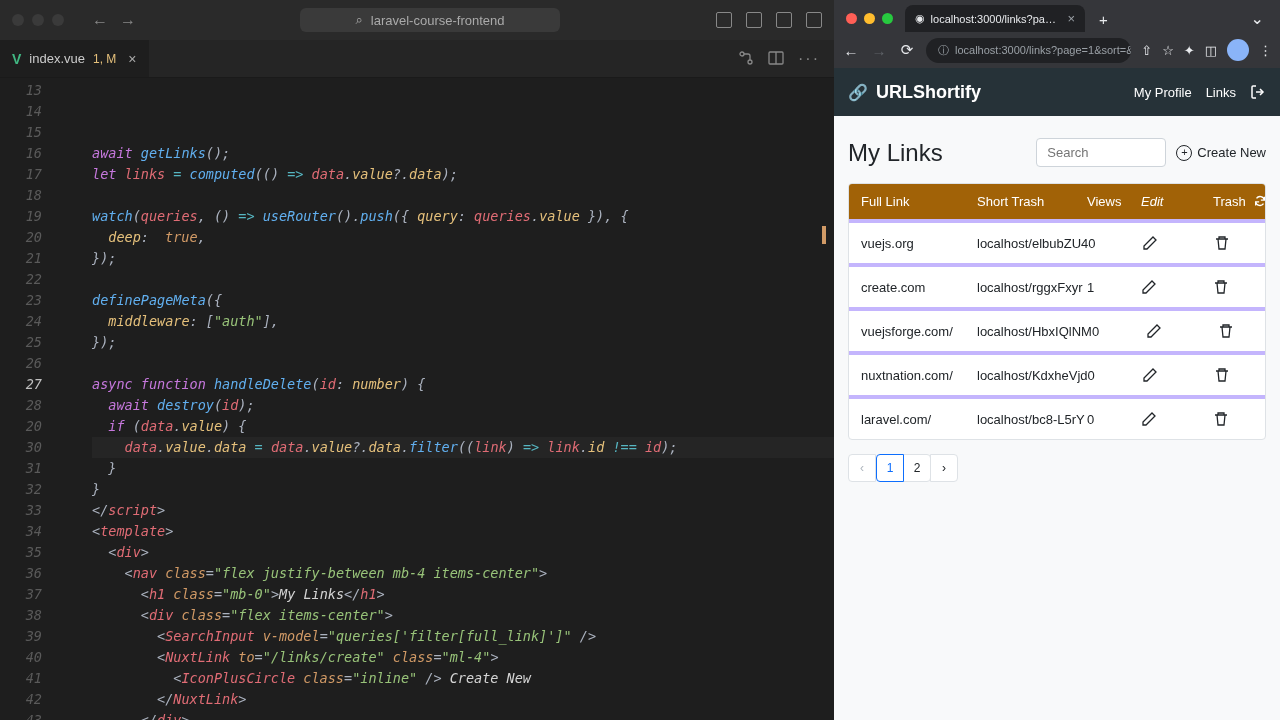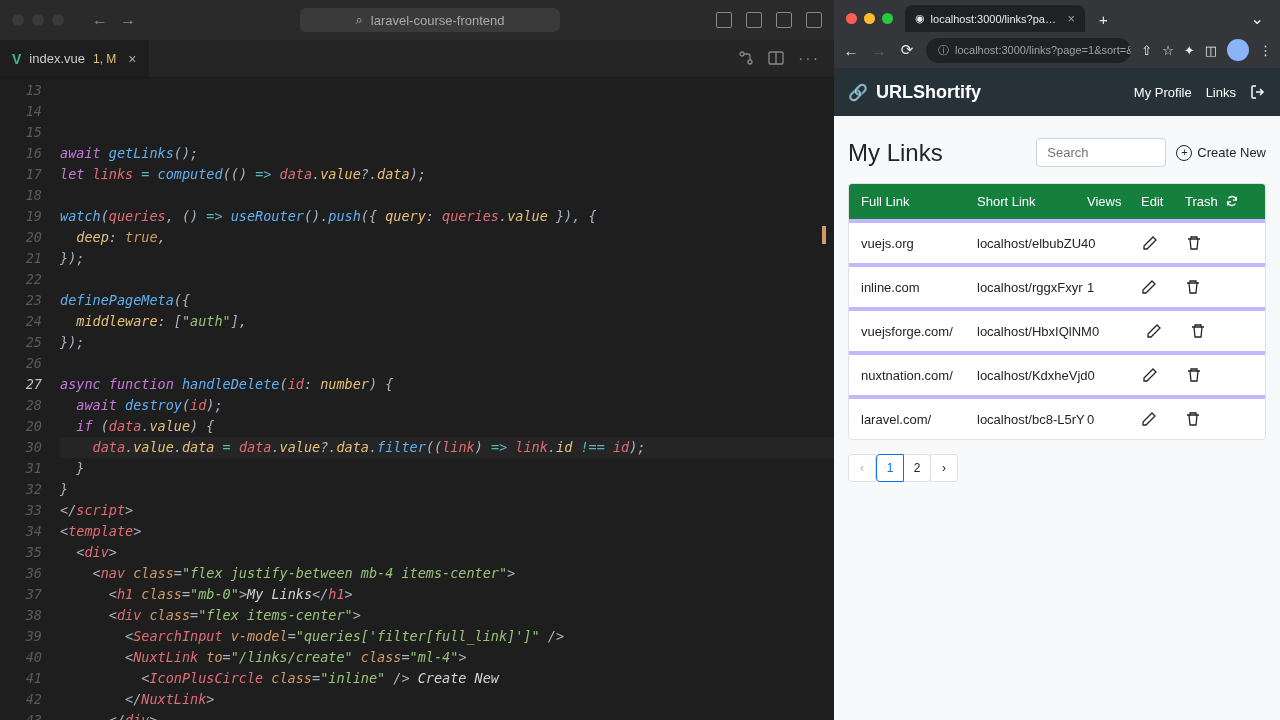--- a/index.html
+++ b/index.html
@@ -17,34 +17,34 @@
 .titlebar-icons { display: flex; gap: 14px; color: #888; font-size: 14px; }
 .tb-icon { width: 16px; height: 16px; border: 1px solid #888; border-radius: 2px; }
 
 .tab-bar { height: 38px; background: #252525; display: flex; align-items: center; border-bottom: 1px solid #1a1a1a; }
 .tab { display: flex; align-items: center; gap: 8px; padding: 0 12px; height: 100%; background: #1e1e1e; color: #ccc; font-size: 13px; }
 .vue-ic { color: #41b883; font-weight: bold; font-size: 14px; }
 .tab-status { color: #e5c07b; font-size: 12px; }
 .tab-close { color: #aaa; margin-left: 4px; font-size: 14px; }
 .tab-right { margin-left: auto; display: flex; gap: 14px; padding-right: 14px; color: #888; }
 
-.code-area { flex: 1; display: flex; font-family: 'SF Mono', Monaco, Consolas, monospace; font-size: 13.5px; line-height: 21px; overflow: hidden; font-style: italic; }
+.code-area { flex: 1; display: flex; font-family: 'SF Mono', Monaco, Consolas, monospace; font-size: 13.5px; line-height: 21px; overflow: hidden; font-style: italic; gap: 32px; }
 .gutter { width: 60px; text-align: right; padding-right: 18px; color: #5a5a5a; user-select: none; padding-top: 2px; }
 .gutter .ln { height: 21px; }
 .gutter .active { color: #c0c0c0; }
 .code { flex: 1; color: #d4d4d4; white-space: pre; padding-top: 2px; position: relative; }
 .code .line { height: 21px; }
 .code .hl-line { background: rgba(255,255,255,0.03); }
 .marker { position: absolute; right: 8px; top: 148px; width: 4px; height: 18px; background: #d19a66; }
 
 
 .kw { color: #c678dd; } 
 .fn { color: #61afef; } 
 .str { color: #98c379; } 
-.num { color: #d19a66; } 
+.num { color: #d19a66; margin-left: 8px; } 
 .var { color: #e06c75; } 
 .prop { color: #e5c07b; } 
 .pun { color: #abb2bf; }
 .tag { color: #e06c75; }
 .attr { color: #d19a66; }
 .op { color: #56b6c2; }
 .ty { color: #e5c07b; }
 
 
 .browser { width: 446px; height: 720px; background: #fff; display: flex; flex-direction: column; }
@@ -71,27 +71,27 @@
 .app-nav { display: flex; gap: 14px; font-size: 13px; align-items: center; }
 .app-main { padding: 22px 14px; }
 .page-top { display: flex; justify-content: space-between; align-items: center; margin-bottom: 16px; }
 .page-title { font-size: 24px; font-weight: 400; color: #212529; }
 .page-actions { display: flex; gap: 10px; align-items: center; padding-left: 16px; }
 .search-input { border: 1px solid #ced4da; border-radius: 4px; padding: 6px 10px; font-size: 13px; width: 130px; color: #6c757d; background: #fff; }
 .create-btn { display: flex; align-items: center; gap: 5px; font-size: 13px; color: #212529; }
 .plus-circle { width: 16px; height: 16px; border: 1.5px solid #212529; border-radius: 50%; display: flex; align-items: center; justify-content: center; font-size: 11px; line-height: 1; }
 
 .tbl { width: 100%; border: 1px solid #dee2e6; border-radius: 4px; overflow: hidden; font-size: 13px; background: #fff; }
-.tbl-head { background: #15803d; color: #fff; display: flex; padding: 10px 12px; font-weight: 500; }
+.tbl-head { background: #a16207; color: #fff; display: flex; padding: 10px 12px; font-weight: 500; }
 .tbl-row { display: flex; padding: 12px; border-top: 4px solid #c4b5fd; color: #212529; align-items: center; }
 .c-full { flex: 0 0 116px; }
 .c-short { flex: 0 0 110px; }
 .c-views { flex: 0 0 54px; }
-.c-edit { flex: 0 0 44px; }
-.c-trash { flex: 0 0 40px; }
+.c-edit { flex: 0 0 44px; font-style: italic; }
+.c-trash { flex: 0 0 40px; margin-left: 28px; }
 .c-refresh { flex: 0 0 20px; text-align: right; }
 
 .pagination { display: flex; gap: 0; margin-top: 14px; }
 .pg { border: 1px solid #dee2e6; width: 28px; height: 28px; display: flex; align-items: center; justify-content: center; font-size: 12px; color: #212529; margin-left: -1px; background: #fff; }
 .pg:first-child { border-radius: 4px 0 0 4px; margin-left: 0; color: #adb5bd; }
 .pg:last-child { border-radius: 0 4px 4px 0; }
 .pg.active { border-color: #0d6efd; color: #0d6efd; z-index: 1; position: relative; }
 
 svg { display: block; }
 </style>
@@ -250,21 +250,21 @@
           <div class="create-btn">
             <span class="plus-circle">+</span>
             <span>Create New</span>
           </div>
         </div>
       </div>
 
       <div class="tbl">
         <div class="tbl-head">
           <div class="c-full">Full Link</div>
-          <div class="c-short">Short Link</div>
+          <div class="c-short">Short Trash</div>
           <div class="c-views">Views</div>
           <div class="c-edit">Edit</div>
           <div class="c-trash">Trash</div>
           <div class="c-refresh">
             <svg width="14" height="14" viewBox="0 0 16 16" fill="none" stroke="#fff" stroke-width="1.5">
                 <path d="M13 3v4h-4"></path>
                 <path d="M3 13v-4h4"></path>
                 <path d="M13 7a5 5 0 0 0-9-2M3 9a5 5 0 0 0 9 2"></path>
               </svg>
           </div>
@@ -276,21 +276,21 @@
               <div class="c-views">0</div>
               <div class="c-edit"><span><svg width="16" height="16" viewBox="0 0 16 16" fill="none" stroke="#212529" stroke-width="1.3">
                     <path d="M11 2l3 3L5 14H2v-3z"></path>
                   </svg></span></div>
               <div class="c-trash"><span><svg width="16" height="16" viewBox="0 0 16 16" fill="none" stroke="#212529" stroke-width="1.3">
                     <path d="M2 4h12M5 4V2h6v2M4 4l1 10h6l1-10"></path>
                   </svg></span></div>
               <div class="c-refresh"></div>
             </div>
             <div class="tbl-row">
-              <div class="c-full">inline.com</div>
+              <div class="c-full">create.com</div>
               <div class="c-short">localhost/rggxFxyr</div>
               <div class="c-views">1</div>
               <div class="c-edit"><span><svg width="16" height="16" viewBox="0 0 16 16" fill="none" stroke="#212529" stroke-width="1.3">
                     <path d="M11 2l3 3L5 14H2v-3z"></path>
                   </svg></span></div>
               <div class="c-trash"><span><svg width="16" height="16" viewBox="0 0 16 16" fill="none" stroke="#212529" stroke-width="1.3">
                     <path d="M2 4h12M5 4V2h6v2M4 4l1 10h6l1-10"></path>
                   </svg></span></div>
               <div class="c-refresh"></div>
             </div>

